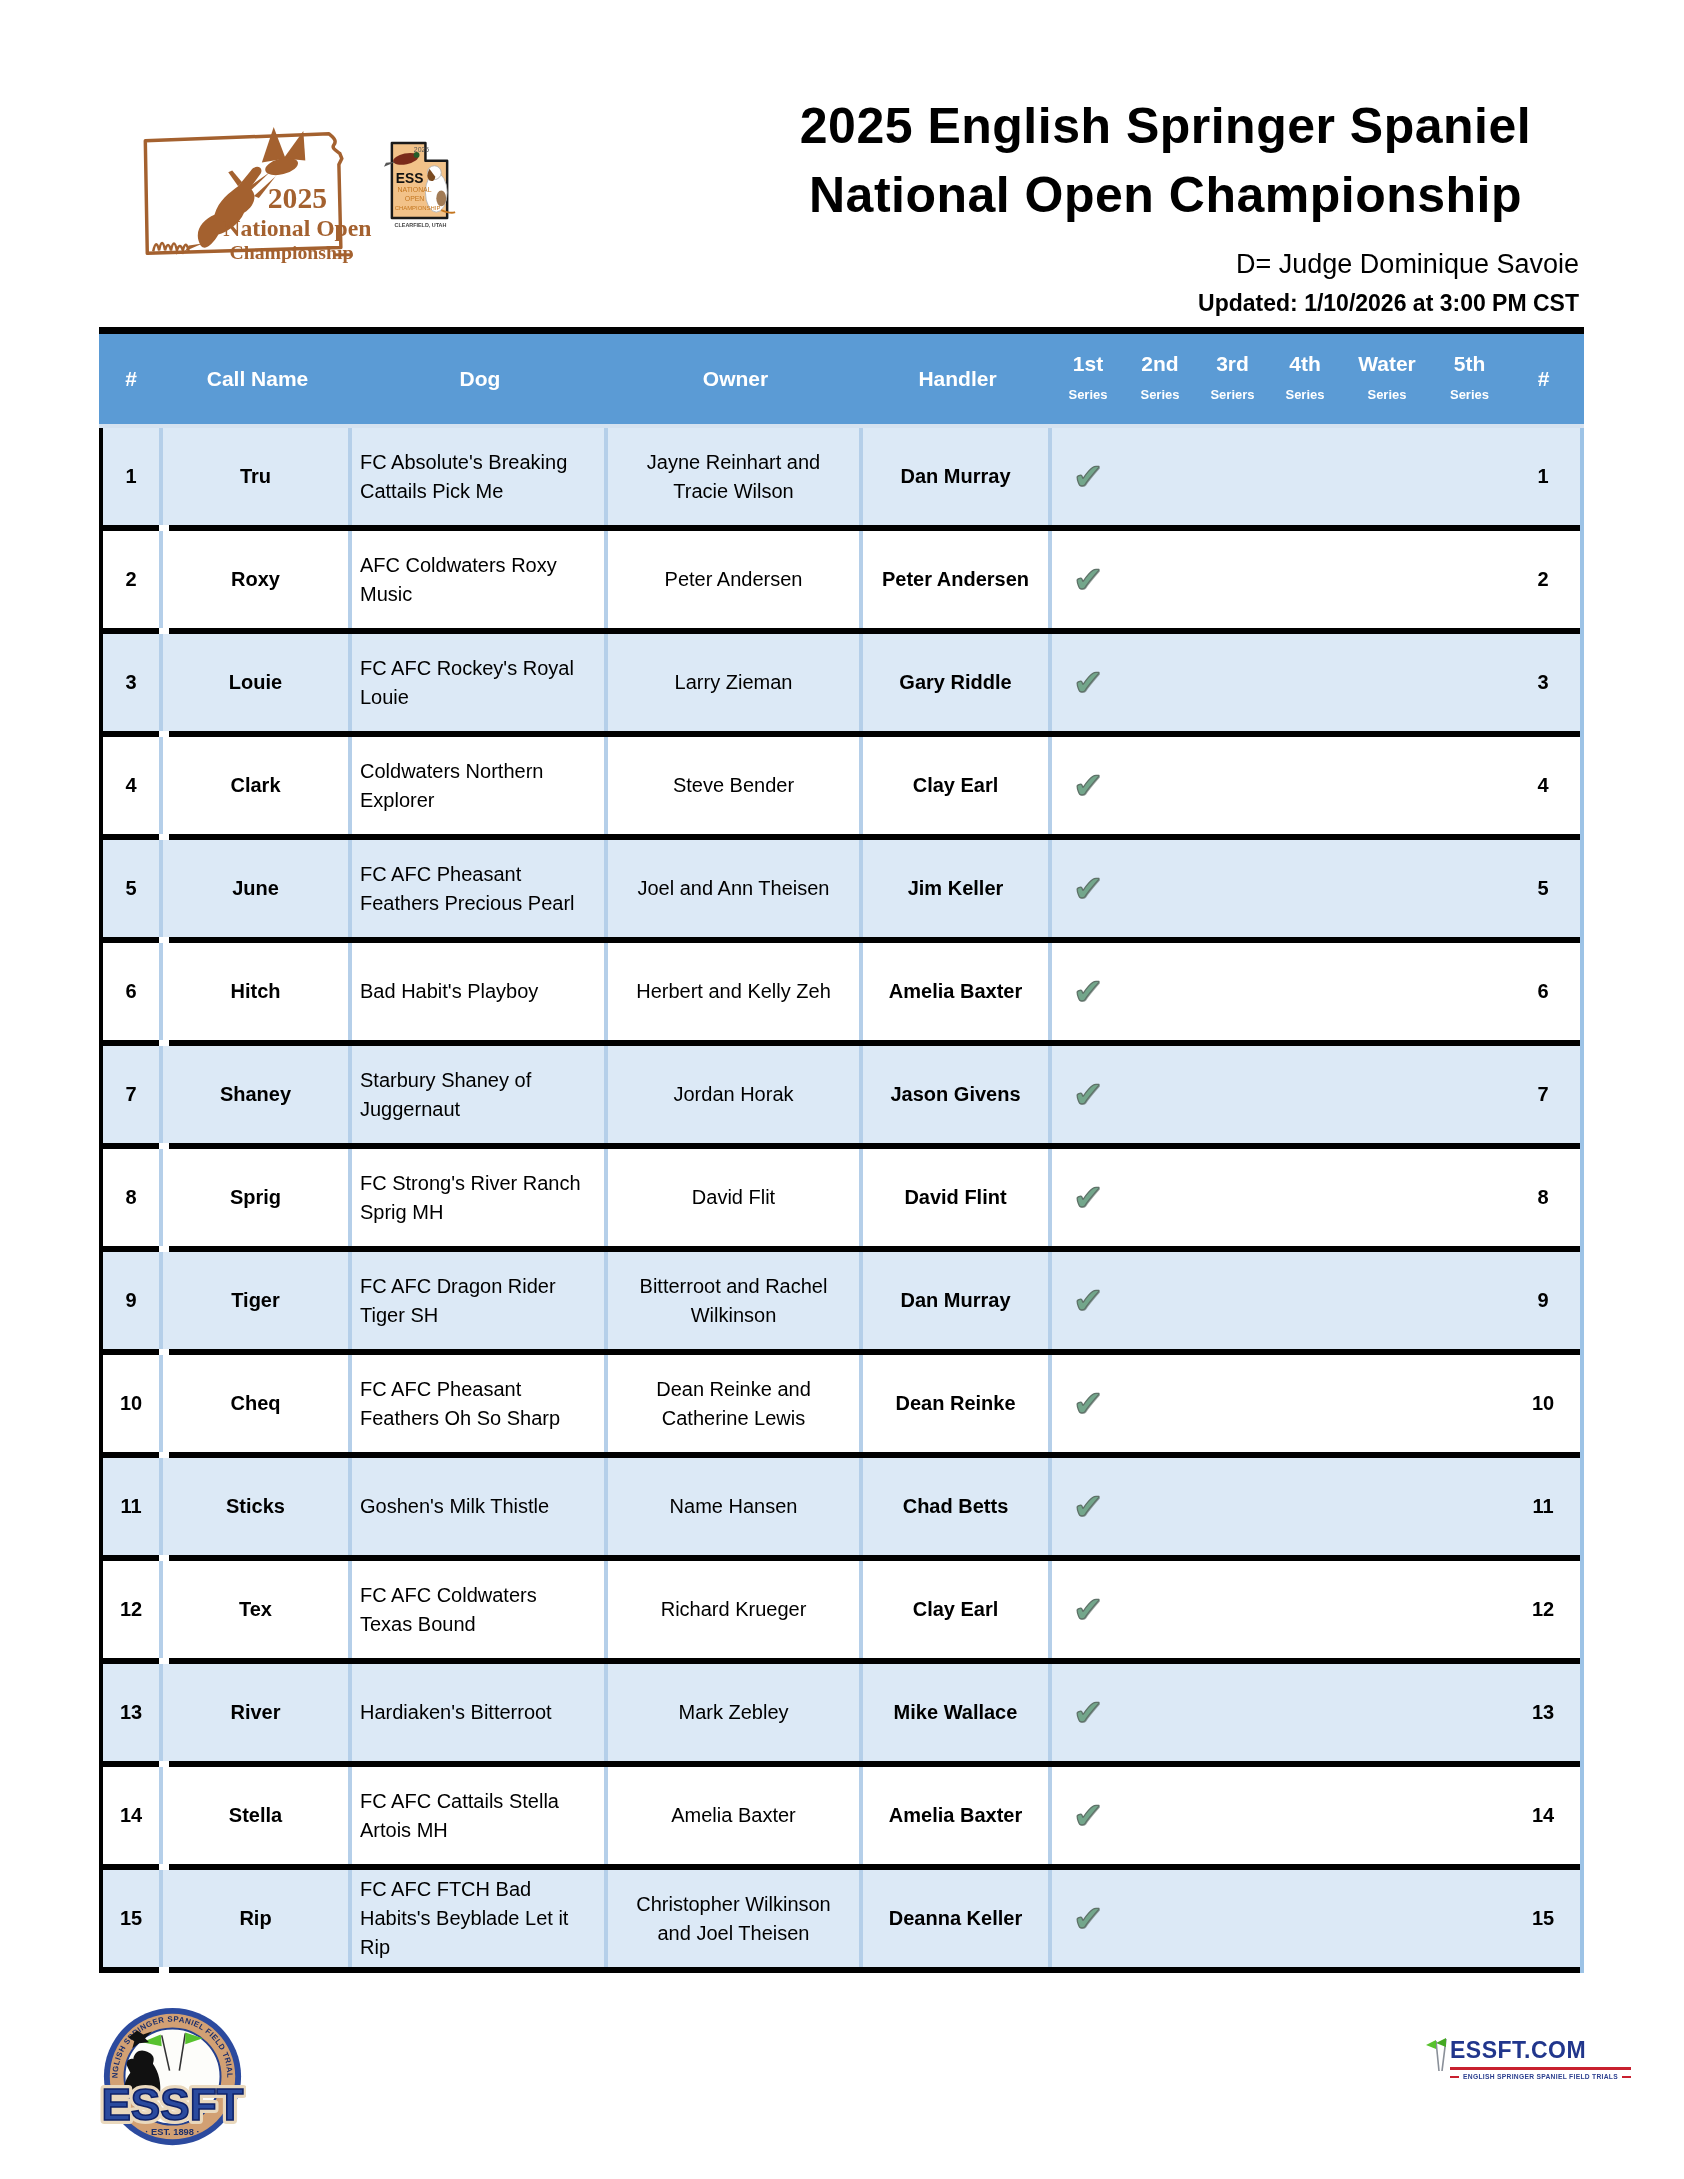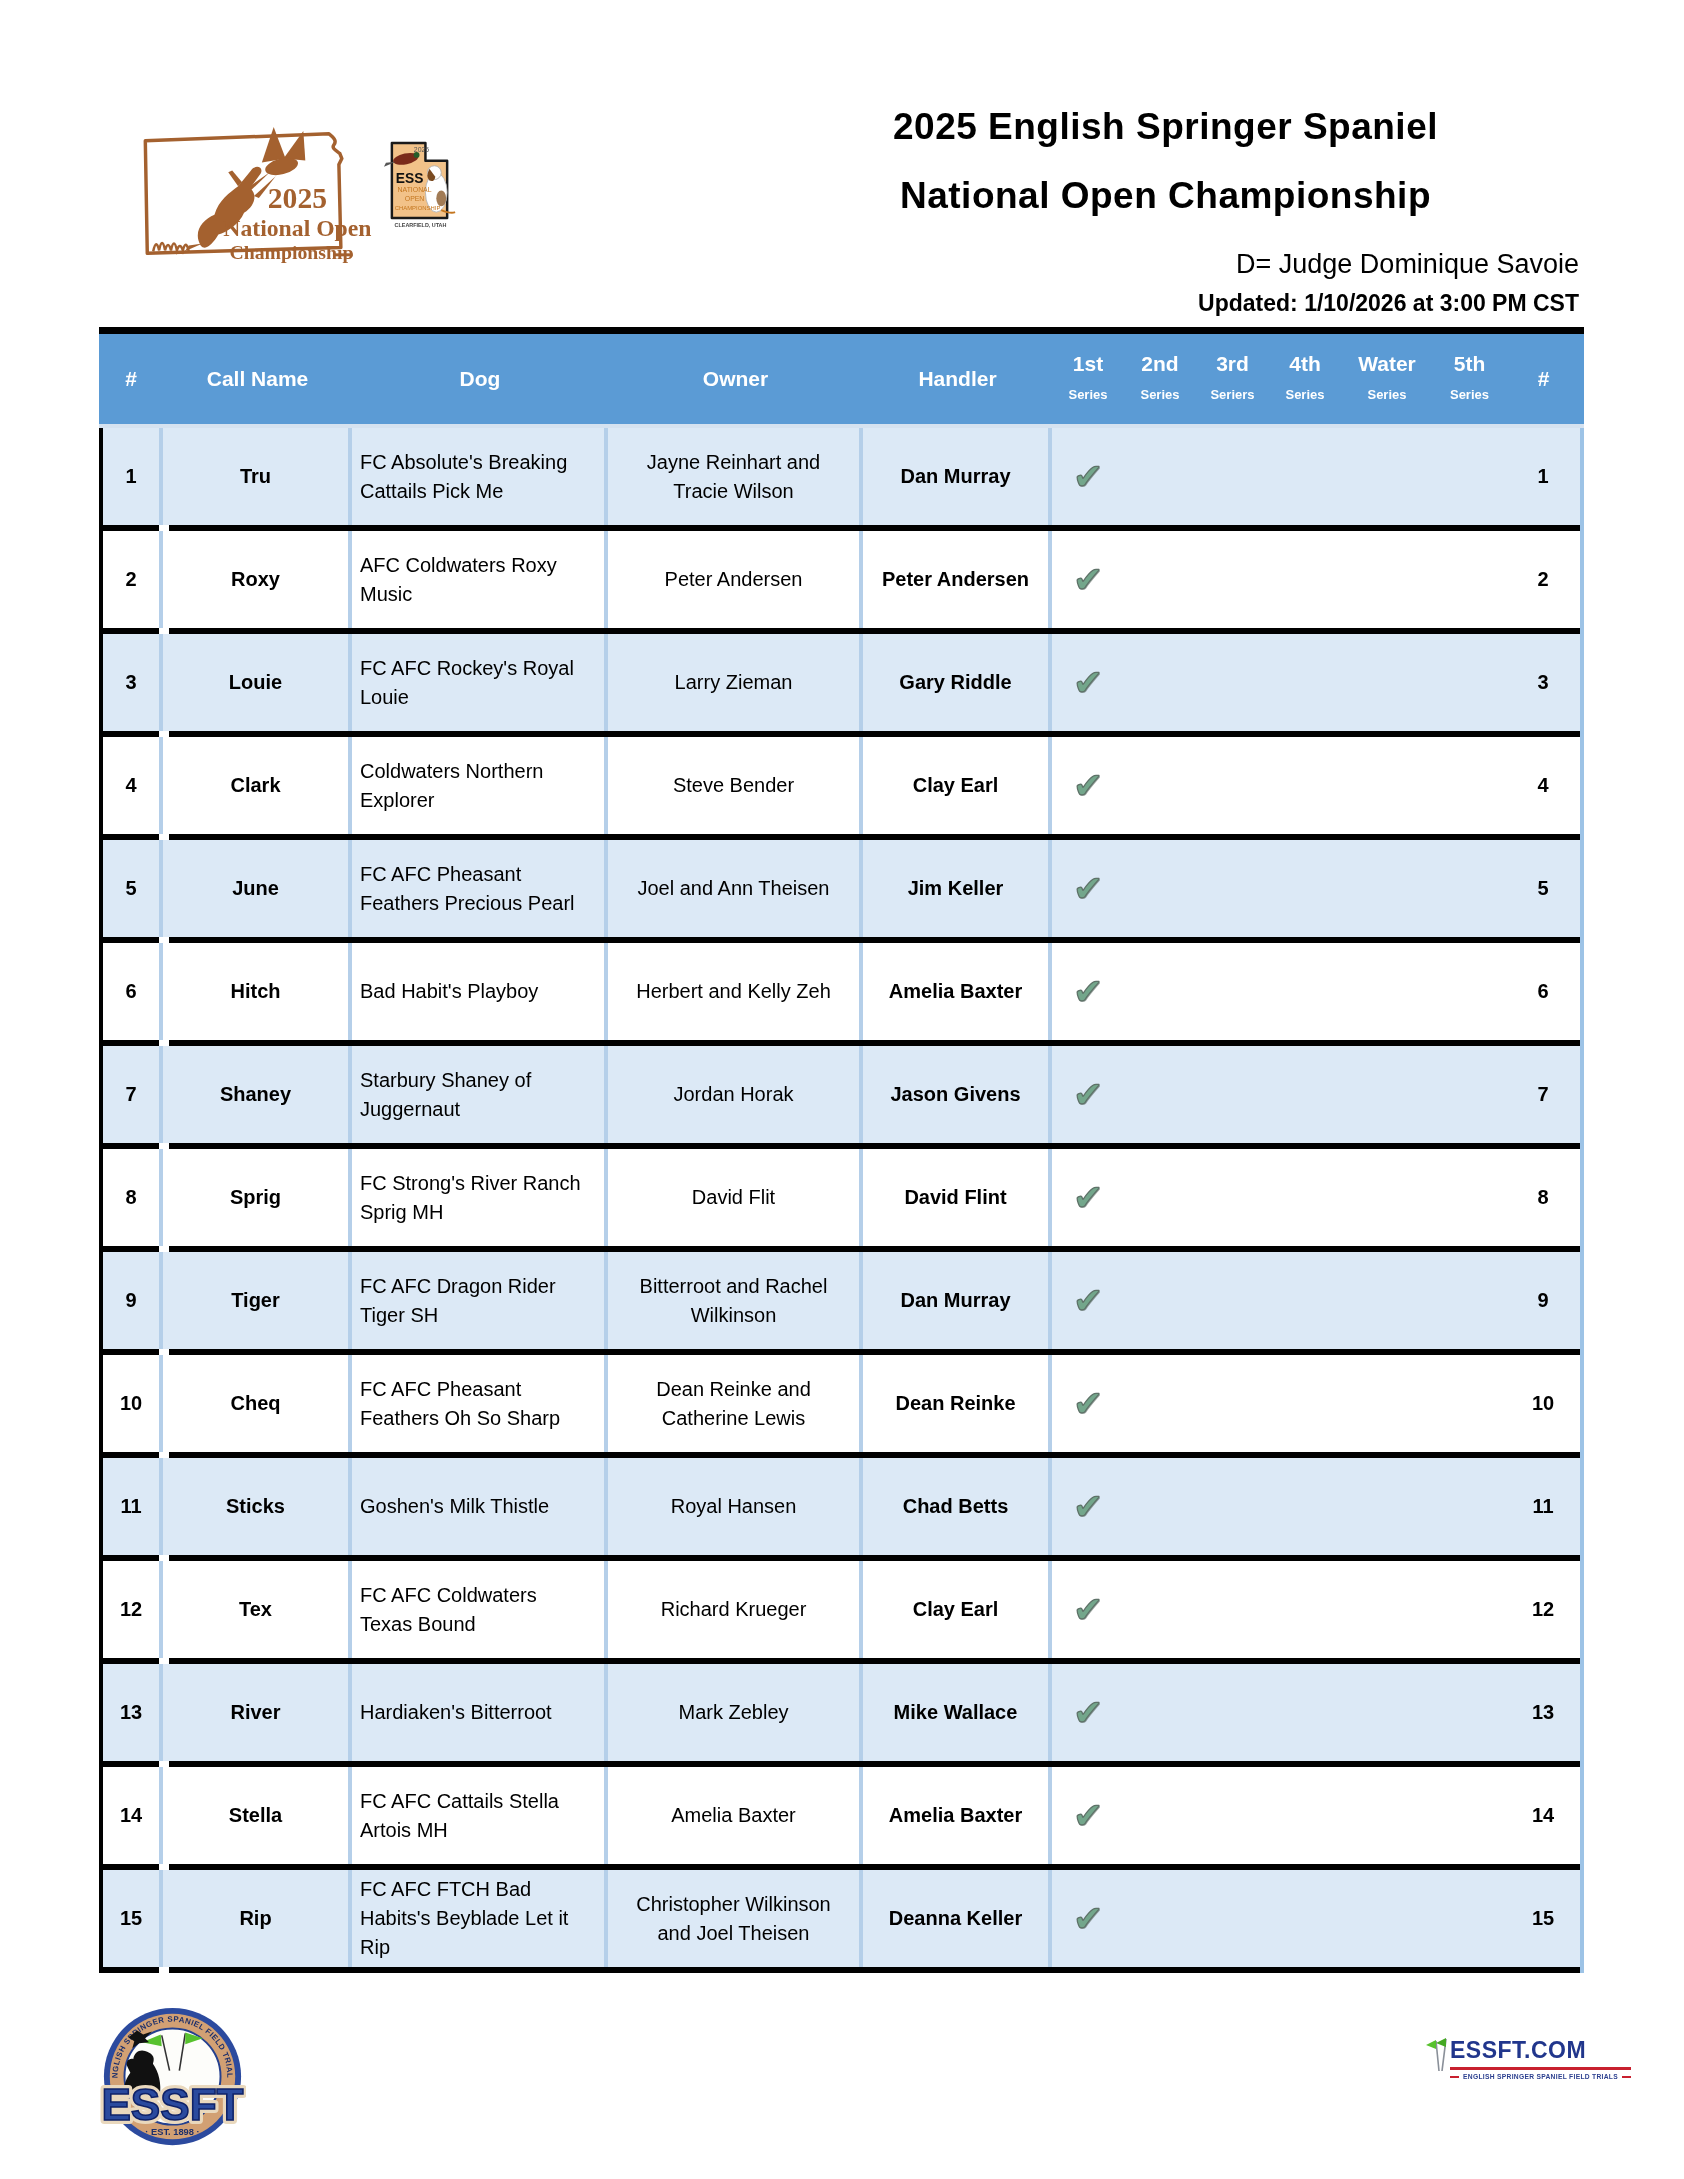--- a/index.html
+++ b/index.html
@@ -9,21 +9,21 @@
     font-family:"Liberation Sans", sans-serif; color:#000; overflow:hidden;
     margin:0 auto;
   }
 
   
   .kansas-logo { position:absolute; left:135px; top:121px; width:230px; height:160px; overflow:visible; }
   .utah-pin    { position:absolute; left:382px; top:137px; width:77px;  height:99px; overflow:visible; }
 
   .title-block {
     position:absolute; left:752px; top:92px; width:827px;
-    text-align:center; font-weight:bold; font-size:37px; line-height:69px;
+    text-align:center; font-weight:bold; font-size:50px; line-height:69px;
     letter-spacing:0.5px; white-space:nowrap;
   }
   .judge-line {
     position:absolute; top:249px; right:105px;
     display:flex; gap:46px; font-size:27px; font-weight:normal; white-space:nowrap;flex-direction:column;
   }
   .updated-line {
     position:absolute; top:290px; right:105px;
     font-size:23px; font-weight:bold; white-space:nowrap;
   }
@@ -311,21 +311,21 @@
       <div class="cell c-series">
         <span class="check">✔</span>
         <span class="c-num-right">10</span>
       </div>
     </div>
 
     <div class="row">
       <div class="cell c-num">11</div>
       <div class="cell c-call">Sticks</div>
       <div class="cell c-dog">Goshen's Milk Thistle</div>
-      <div class="cell c-owner">Royal Hansen</div>
+      <div class="cell c-owner">Name Hansen</div>
       <div class="cell c-handler">Chad Betts</div>
       <div class="cell c-series">
         <span class="check">✔</span>
         <span class="c-num-right">11</span>
       </div>
     </div>
 
     <div class="row">
       <div class="cell c-num">12</div>
       <div class="cell c-call">Tex</div>

